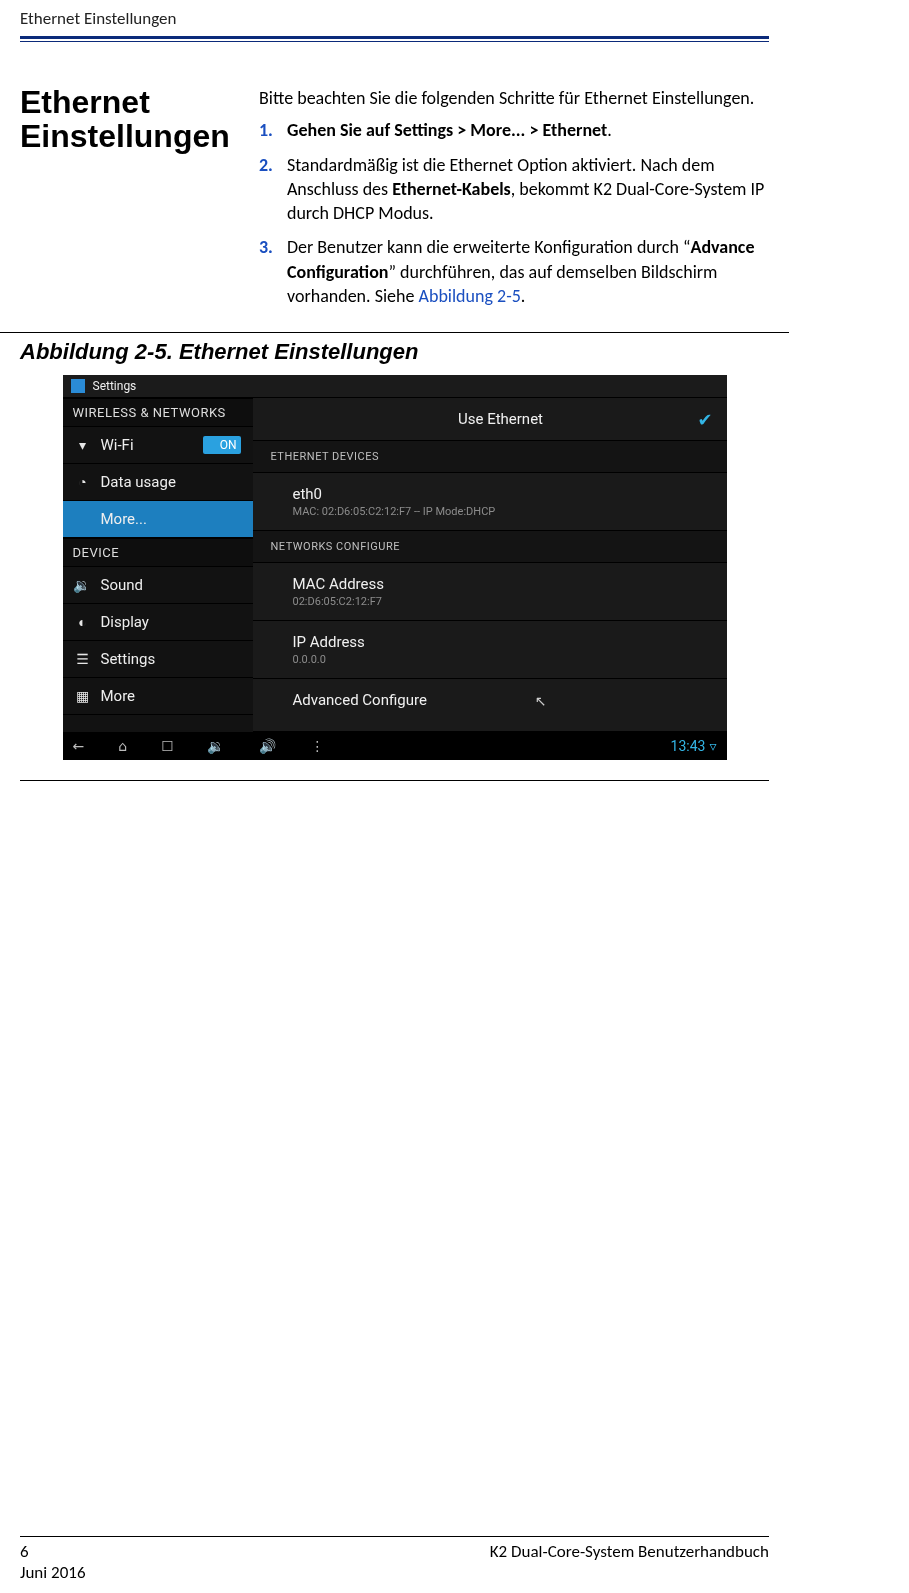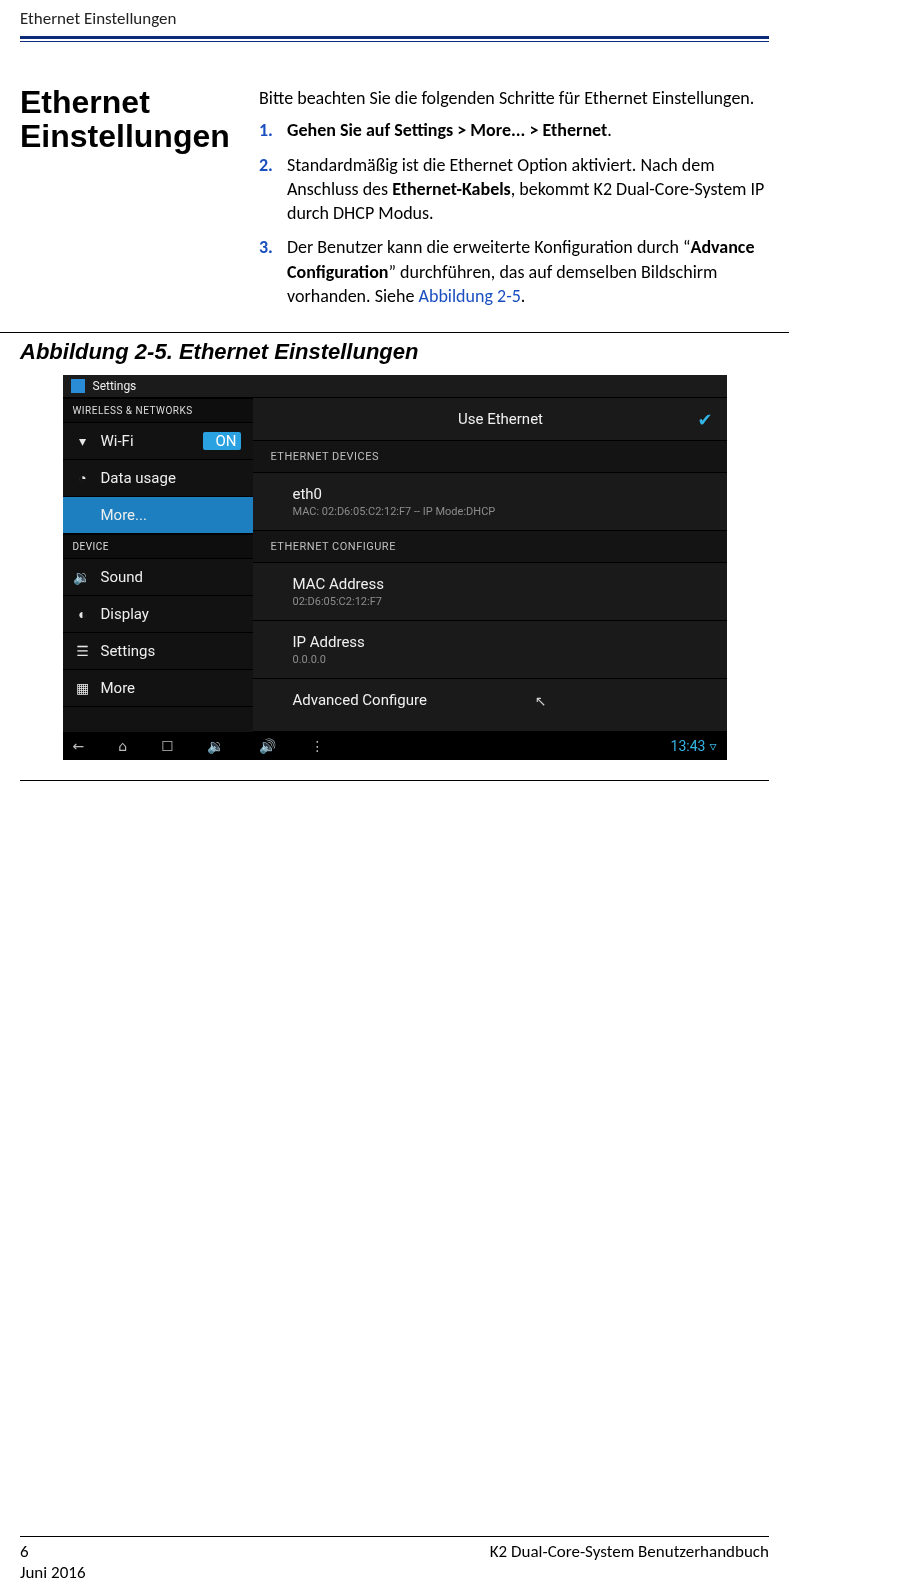--- a/index.html
+++ b/index.html
@@ -19,26 +19,26 @@
   b, strong { font-weight: 700; }
   .fig-rule { border-top: 1px solid #000; margin: 14px -20px 0; }
   .fig-caption { font-family: Arial, Helvetica, sans-serif; font-weight: 700; font-style: italic; font-size: 22px; padding: 6px 0 10px; }
   
   .shot { width: 664px; margin: 0 auto 20px; background: #000; color: #e6e6e6; font-family: Roboto, "Segoe UI", Arial, sans-serif; font-size: 14px; }
   .shot .topbar { display:flex; align-items:center; padding: 4px 8px; background:#1b1b1b; border-bottom:1px solid #000; }
   .shot .topbar .sq { width:14px; height:14px; background:#2a8bd6; margin-right:8px; display:inline-block; }
   .shot .topbar .title { font-size:12px; color:#eee; }
   .shot .columns { display:flex; }
   .shot .sidebar { width: 190px; background:#121212; }
-  .shot .section-label { font-size:10px; letter-spacing:0.5px; color:#ddd; background:#0e0e0e; padding:6px 10px; border-top:1px solid #000; border-bottom:1px solid #000; }
+  .shot .section-label { font-size:13px; letter-spacing:0.5px; color:#ddd; background:#0e0e0e; padding:6px 10px; border-top:1px solid #000; border-bottom:1px solid #000; }
   .shot .row { display:flex; align-items:center; padding:9px 12px; gap:10px; border-bottom:1px solid #000; }
   .shot .row.sel { background:#1d7fbf; }
   .shot .row .icon { width:16px; display:flex; justify-content:center; }
   .shot .row .lbl { flex:1 1 auto; font-size:15px; color:#eee; }
-  .shot .switch { width:38px; height:18px; border-radius:2px; background:#2aa1e0; color:#fff; font-size:15px; display:flex; align-items:center; justify-content:flex-end; padding:0 4px; }
+  .shot .switch { width:38px; height:18px; border-radius:2px; background:#2aa1e0; color:#fff; font-size:12px; display:flex; align-items:center; justify-content:flex-end; padding:0 4px; }
   .shot .main { flex:1 1 auto; background:#1a1a1a; }
   .shot .mrow { padding:12px 18px 12px 40px; border-bottom:1px solid #000; position:relative; }
   .shot .mrow .t { font-size:15px; color:#f0f0f0; }
   .shot .mrow .s { font-size:11px; color:#8c8c8c; margin-top:2px; }
   .shot .mheader { padding:9px 18px; font-size:11px; letter-spacing:0.5px; color:#bfbfbf; background:#141414; border-bottom:1px solid #000; }
   .shot .use-eth { display:flex; align-items:center; justify-content:center; position:relative; }
   .shot .use-eth .chk { position:absolute; right:14px; color:#33b5e5; font-size:18px; }
   .shot .cursor { position:absolute; font-size:14px; color:#ccc; right:180px; top:14px; }
   .shot .navbar { display:flex; align-items:center; justify-content:space-between; background:#000; padding:6px 10px; font-size:14px; color:#ddd; }
   .shot .navbar .left { display:flex; gap:34px; align-items:center; }
@@ -122,21 +122,21 @@
       <div class="main">
         <div class="mrow use-eth">
           <span class="t">Use Ethernet</span>
           <span class="chk">✔</span>
         </div>
         <div class="mheader">ETHERNET DEVICES</div>
         <div class="mrow">
           <div class="t">eth0</div>
           <div class="s">MAC: 02:D6:05:C2:12:F7 -- IP Mode:DHCP</div>
         </div>
-        <div class="mheader">ETHERNET CONFIGURE</div>
+        <div class="mheader">NETWORKS CONFIGURE</div>
         <div class="mrow">
           <div class="t">MAC Address</div>
           <div class="s">02:D6:05:C2:12:F7</div>
         </div>
         <div class="mrow">
           <div class="t">IP Address</div>
           <div class="s">0.0.0.0</div>
         </div>
         <div class="mrow" style="padding-bottom:22px;">
           <div class="t">Advanced Configure</div>

